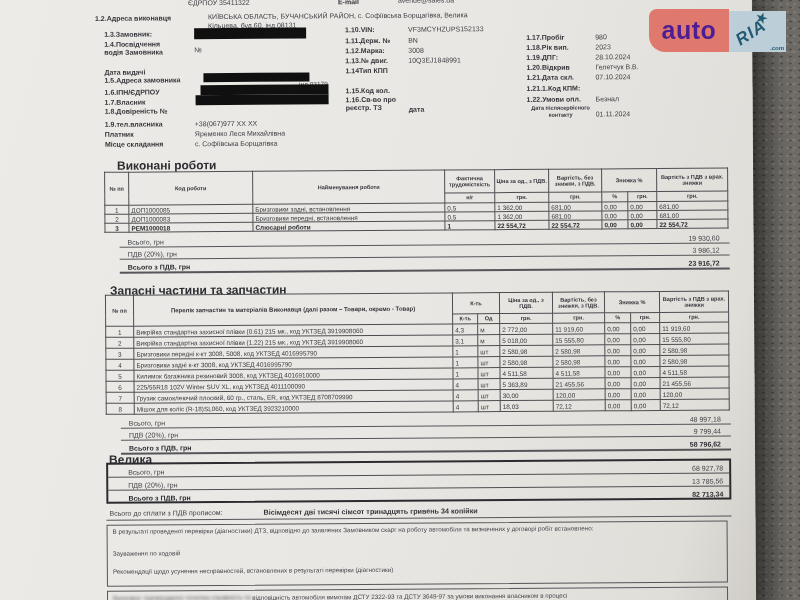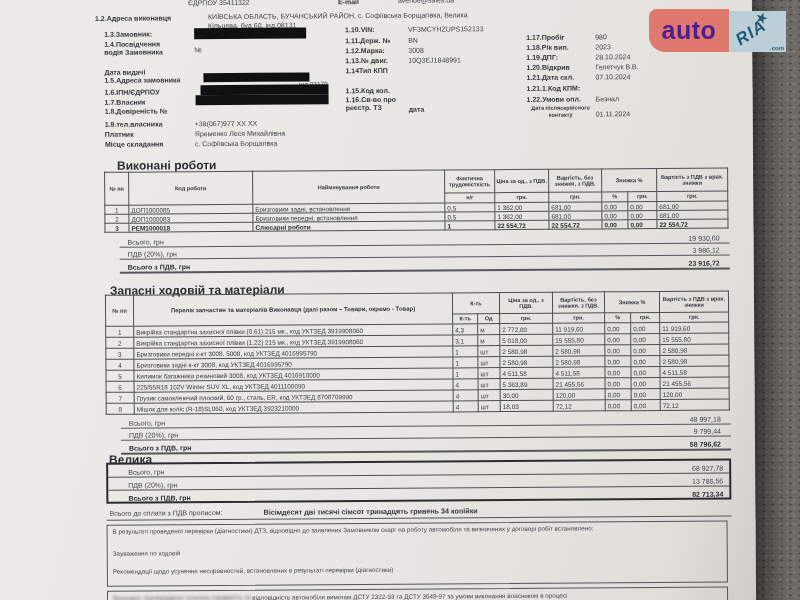--- a/index.html
+++ b/index.html
@@ -184,21 +184,21 @@
         </div>
       <div class="sumrow" style="top:245px;height:12px">
           <span class="sl">ПДВ (20%), грн</span>
           <span class="sv">3 986,12</span>
         </div>
       <div class="sumrow sumbold" style="top:257px;height:13px;border-bottom-width:2px">
           <span class="sl">Всього з ПДВ, грн</span>
           <span class="sv">23 916,72</span>
         </div>
 
-      <div class="h-sec" style="left:110px;top:282px">Запасні ходовій та матеріали</div>
+      <div class="h-sec" style="left:110px;top:282px">Запасні частини та запчастин</div>
       <table class="doc" style="left:105px;top:293px;width:623px">
         <colgroup>
             <col style="width:28px">
             <col style="width:319px">
             <col style="width:25px">
             <col style="width:22px">
             <col style="width:53px">
             <col style="width:52px">
             <col style="width:26px">
             <col style="width:29px">

